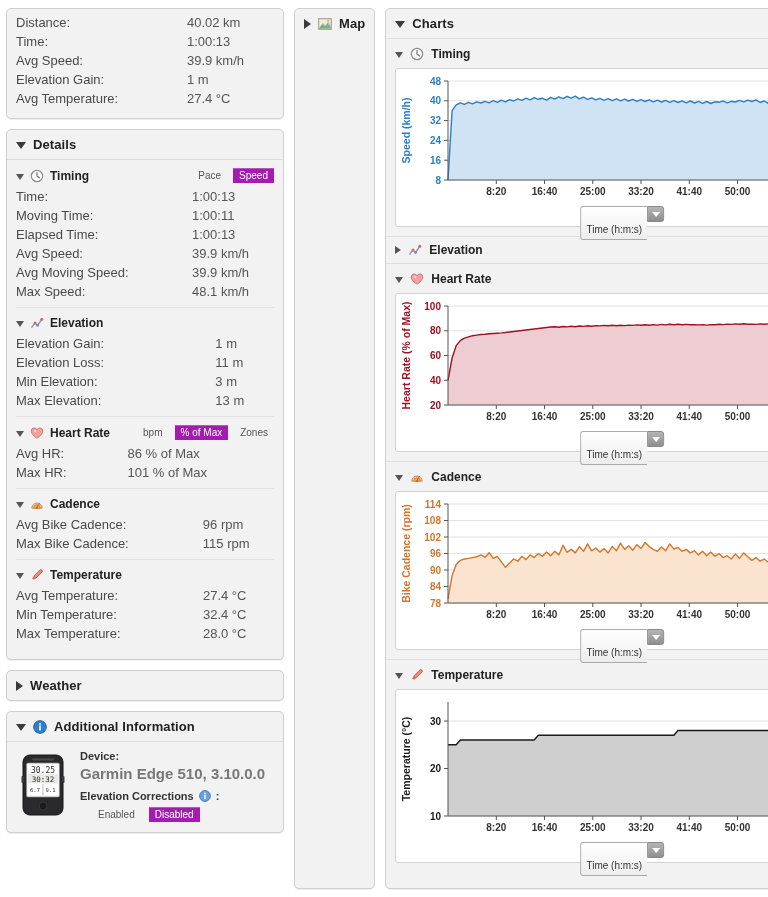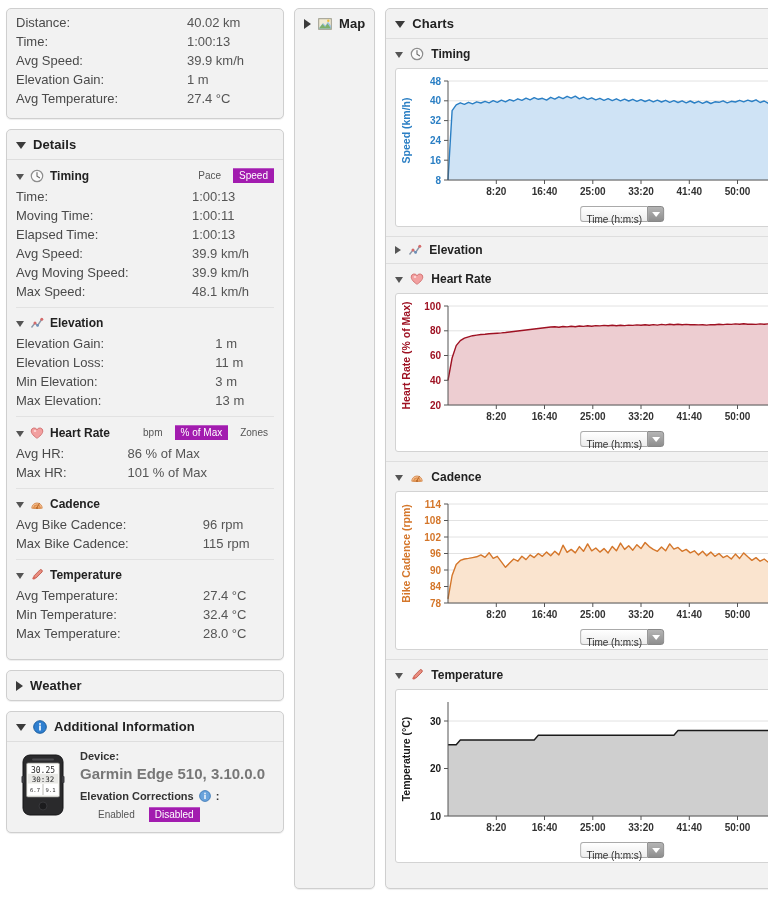--- a/index.html
+++ b/index.html
@@ -120,21 +120,21 @@
     background: #fff; border: 1px solid #d3d3d3; border-radius: 3px;
     margin: 0 9px 9px 9px; position: relative;
   }
   .x-select {
     position: absolute; bottom: 4px; left: 50%; transform: translateX(-50%);
     display: flex; align-items: stretch; height: 16px; cursor: pointer;
   }
   .x-select .lbl {
     border: 1px solid #aaa; border-right: none; border-radius: 3px 0 0 3px;
     background: linear-gradient(#fff, #ededed);
-    font-size: 10px; color: #333; padding: 6px 5px; line-height: 14px;
+    font-size: 10px; color: #333; padding: 16px 5px; line-height: 14px;
   }
   .x-select .arrow {
     border: 1px solid #888; border-radius: 0 3px 3px 0;
     background: linear-gradient(#b5b5b5, #8e8e8e);
     width: 17px; display: flex; align-items: center; justify-content: center;
   }
   .x-select .arrow i {
     width: 0; height: 0;
     border-left: 4px solid transparent; border-right: 4px solid transparent;
     border-top: 5px solid #fff; display: block;

